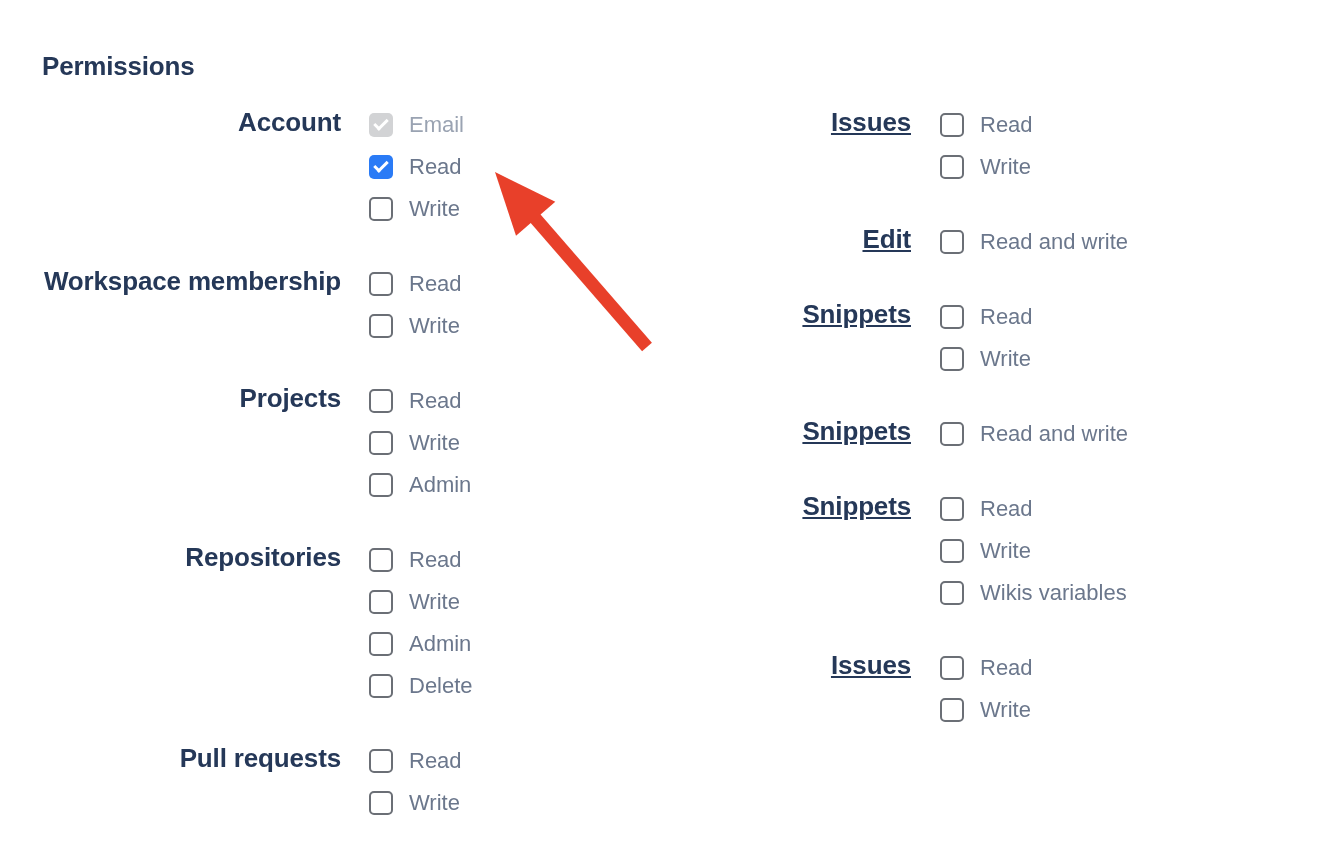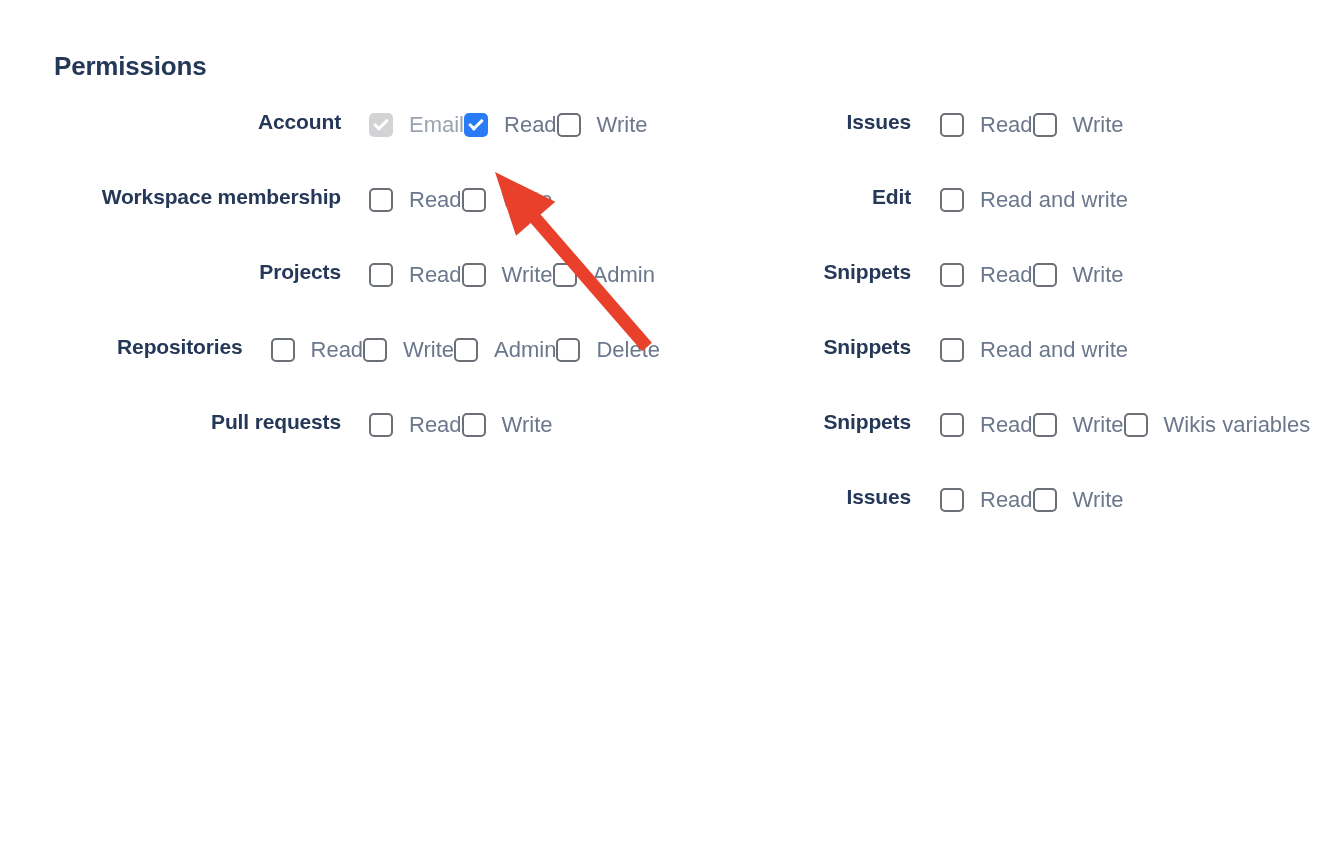--- a/index.html
+++ b/index.html
@@ -17,21 +17,21 @@
   }
 
   #page-root {
     position: relative;
     width: 1322px;
     height: 844px;
   }
 
   .section-title {
     position: absolute;
-    left: 54px;
+    left: 42px;
     top: 50px;
     font-size: 26px;
     font-weight: bold;
     color: #253858;
     letter-spacing: -0.2px;
     line-height: 32px;
   }
 
   .columns {
     position: absolute;
@@ -47,34 +47,34 @@
   .column.left  { left: 0px;   width: 660px; }
   .column.right { left: 660px; width: 660px; }
 
   .group {
     display: flex;
     align-items: flex-start;
     margin-bottom: 33px;
   }
 
   .group-label {
-    font-size: 21px;
+    font-size: 26px;
     font-weight: bold;
     color: #253858;
     text-align: right;
     line-height: 28px;
     padding-top: 4px;
     letter-spacing: -0.15px;
   }
   .column.left  .group-label { width: 341px; }
-  .column.right .column-inner .group-label { width: 251px; }
+  .column.right .column-inner .group-label { width: 251px; text-decoration: underline; }
 
   .options {
     display: flex;
-    flex-direction: row;
+    flex-direction: column;
   }
   .column.left  .options { margin-left: 28px; }
   .column.right .options { margin-left: 29px; }
 
   .option-row {
     display: flex;
     align-items: center;
     height: 42px;
   }
 

